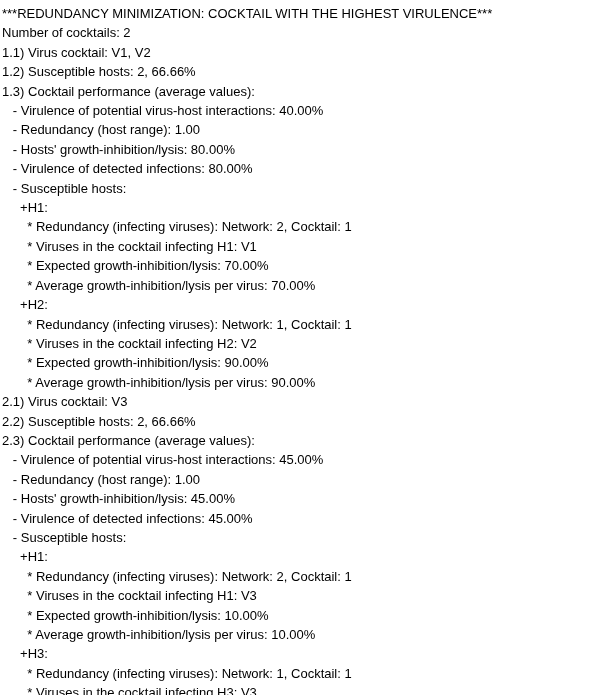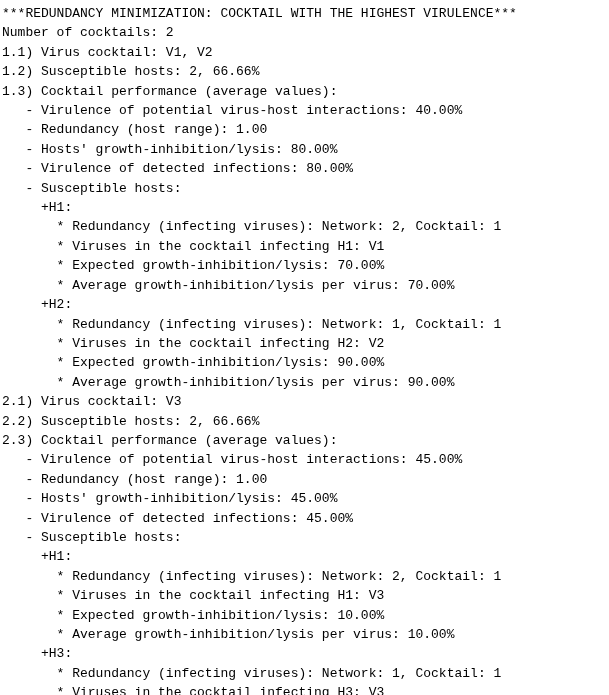--- a/index.html
+++ b/index.html
@@ -15,21 +15,21 @@
     font-size: 13px;
     line-height: 19.4px;
     color: #000000;
   }
   #report {
     padding: 4px 0 0 2px;
     white-space: pre;
   }
   .line {
     white-space: pre;
-    font-family: Liberation Mono, monospace;
+    font-family: Liberation Sans, sans-serif;
     font-size: 13px;
     line-height: 19.4px;
     letter-spacing: 0px;
   }
 </style>
 </head>
 <body>
 
 <div id="report"><div class="line">***REDUNDANCY MINIMIZATION: COCKTAIL WITH THE HIGHEST VIRULENCE***</div><div class="line">Number of cocktails: 2</div><div class="line">1.1) Virus cocktail: V1, V2</div><div class="line">1.2) Susceptible hosts: 2, 66.66%</div><div class="line">1.3) Cocktail performance (average values):</div><div class="line">   - Virulence of potential virus-host interactions: 40.00%</div><div class="line">   - Redundancy (host range): 1.00</div><div class="line">   - Hosts' growth-inhibition/lysis: 80.00%</div><div class="line">   - Virulence of detected infections: 80.00%</div><div class="line">   - Susceptible hosts:</div><div class="line">     +H1:</div><div class="line">       * Redundancy (infecting viruses): Network: 2, Cocktail: 1</div><div class="line">       * Viruses in the cocktail infecting H1: V1</div><div class="line">       * Expected growth-inhibition/lysis: 70.00%</div><div class="line">       * Average growth-inhibition/lysis per virus: 70.00%</div><div class="line">     +H2:</div><div class="line">       * Redundancy (infecting viruses): Network: 1, Cocktail: 1</div><div class="line">       * Viruses in the cocktail infecting H2: V2</div><div class="line">       * Expected growth-inhibition/lysis: 90.00%</div><div class="line">       * Average growth-inhibition/lysis per virus: 90.00%</div><div class="line">2.1) Virus cocktail: V3</div><div class="line">2.2) Susceptible hosts: 2, 66.66%</div><div class="line">2.3) Cocktail performance (average values):</div><div class="line">   - Virulence of potential virus-host interactions: 45.00%</div><div class="line">   - Redundancy (host range): 1.00</div><div class="line">   - Hosts' growth-inhibition/lysis: 45.00%</div><div class="line">   - Virulence of detected infections: 45.00%</div><div class="line">   - Susceptible hosts:</div><div class="line">     +H1:</div><div class="line">       * Redundancy (infecting viruses): Network: 2, Cocktail: 1</div><div class="line">       * Viruses in the cocktail infecting H1: V3</div><div class="line">       * Expected growth-inhibition/lysis: 10.00%</div><div class="line">       * Average growth-inhibition/lysis per virus: 10.00%</div><div class="line">     +H3:</div><div class="line">       * Redundancy (infecting viruses): Network: 1, Cocktail: 1</div><div class="line">       * Viruses in the cocktail infecting H3: V3</div></div>
 

